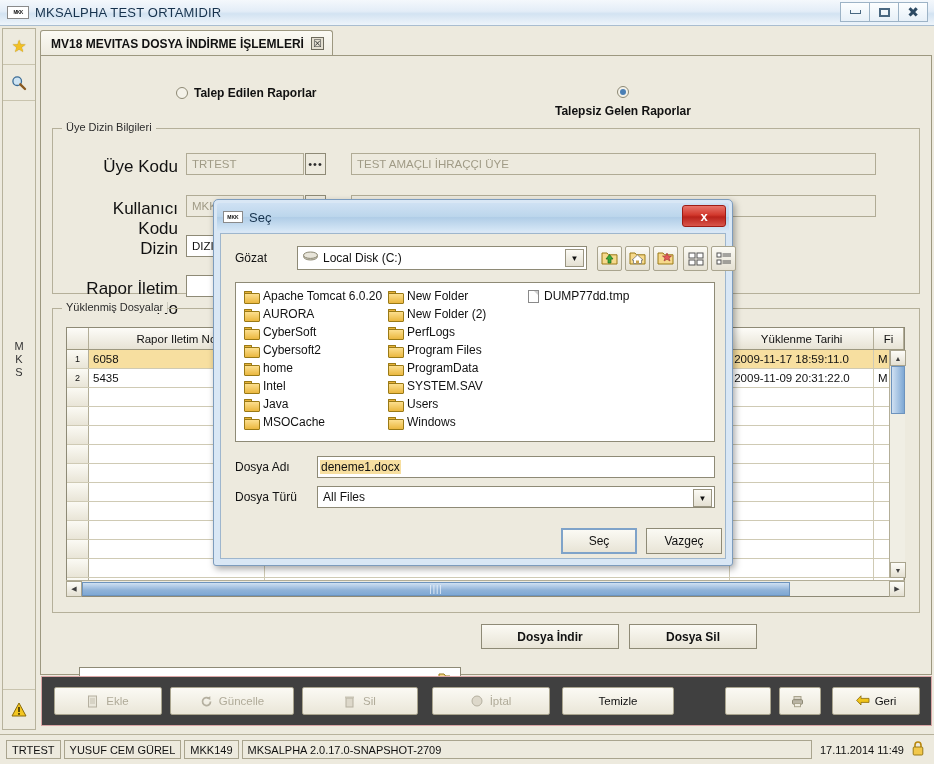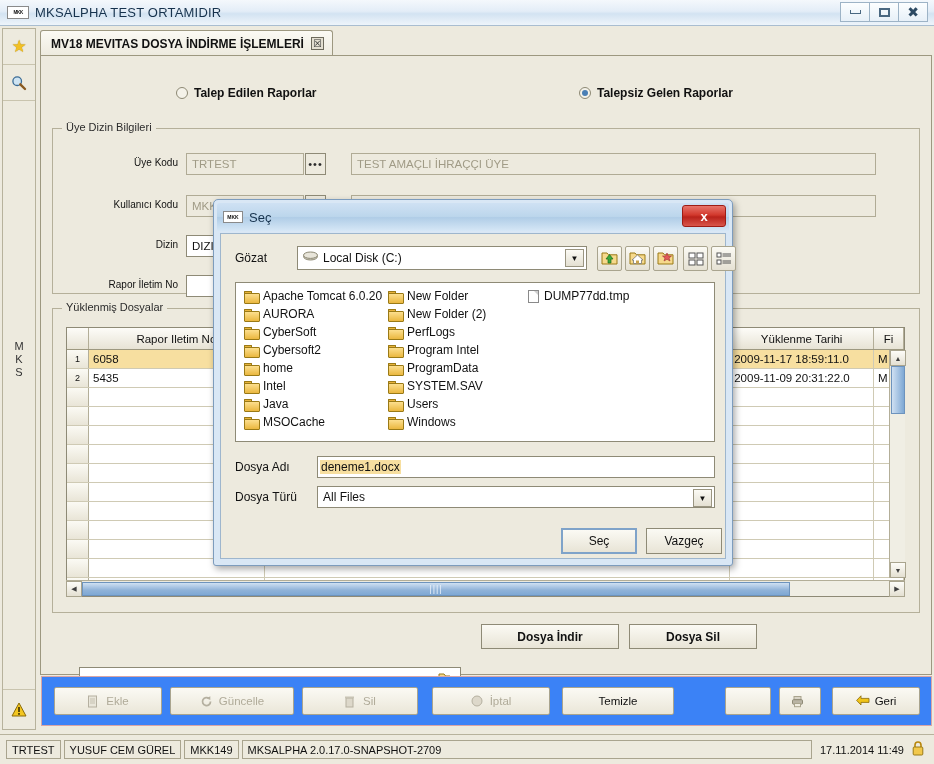--- a/index.html
+++ b/index.html
@@ -114,21 +114,21 @@
   .group {
     position: absolute; border: 1px solid #b5b09a;
   }
   .group-title {
     position: absolute; top: -8px; left: 9px;
     background: #edeade; padding: 0 4px; font-size: 11px; color: #2b2b2b;
   }
 
   
   .fld-label {
-    position: absolute; font-size: 10px; color: #111; text-align: right;
+    position: absolute; font-size: 17px; color: #111; text-align: right;
   }
   .tb {
     position: absolute; height: 22px; background: #edeade;
     border: 1px solid #b0ab95;
     display: flex; align-items: center; padding: 0 5px;
     font-size: 11.5px; color: #a09b86;
   }
   .tb.white { background: #ffffff; color: #111; border: 1px solid #8e8a76; }
   .dots-btn {
     position: absolute; height: 22px; width: 21px;
@@ -197,21 +197,21 @@
   .btn {
     position: absolute; background: linear-gradient(to bottom,#fbfaf4,#e8e4d6);
     border: 1px solid #8e8a76; display: flex; align-items: center;
     justify-content: center; font-size: 11.5px; color: #111;
   }
   .btn.bold { font-weight: bold; font-size: 12px; }
 
   
   .actionbar {
     position: absolute; left: 41px; top: 676px; width: 891px; height: 50px;
-    background: #3b82f6; border: 1px solid #d9a5a5;
+    background: #404040; border: 1px solid #d9a5a5;
   }
   .abtn {
     position: absolute; top: 10px; height: 28px;
     background: linear-gradient(to bottom,#fbfaf4,#eae6d8);
     border: 1px solid #a9a48e; border-radius: 2px;
     display: flex; align-items: center; justify-content: center; gap: 6px;
     font-size: 11.5px; color: #111;
   }
   .abtn.dim { color: #b0ab99; }
   .abtn .ai { width: 13px; height: 13px; display: inline-block; }
@@ -386,21 +386,21 @@
     </div>
   </div>
 
   <div class="panel">
 
     <div class="radio-row">
       <div class="radio-item" style="left:135px;">
         <span class="rb"></span>
         <span class="radio-label">Talep Edilen Raporlar</span>
       </div>
-      <div class="radio-item" style="left:538px;">
+      <div class="radio-item" style="left:514px;flex-direction:column;">
         <span class="rb on"></span>
         <span class="radio-label">Talepsiz Gelen Raporlar</span>
       </div>
     </div>
 
     <div class="group" style="left:11px; top:72px; width:868px; height:166px;">
       <div class="group-title">Üye Dizin Bilgileri</div>
 
       <div class="fld-label" style="left:20px; top:28px; width:105px;">Üye Kodu</div>
       <div class="tb" style="left:133px; top:24px; width:118px;">TRTEST</div>
@@ -736,21 +736,21 @@
             <div class="fitem">
               <span class="folder"></span>
               <span>New Folder (2)</span>
             </div>
             <div class="fitem">
               <span class="folder"></span>
               <span>PerfLogs</span>
             </div>
             <div class="fitem">
               <span class="folder"></span>
-              <span>Program Intel</span>
+              <span>Program Files</span>
             </div>
             <div class="fitem">
               <span class="folder"></span>
               <span>ProgramData</span>
             </div>
             <div class="fitem">
               <span class="folder"></span>
               <span>SYSTEM.SAV</span>
             </div>
             <div class="fitem">

